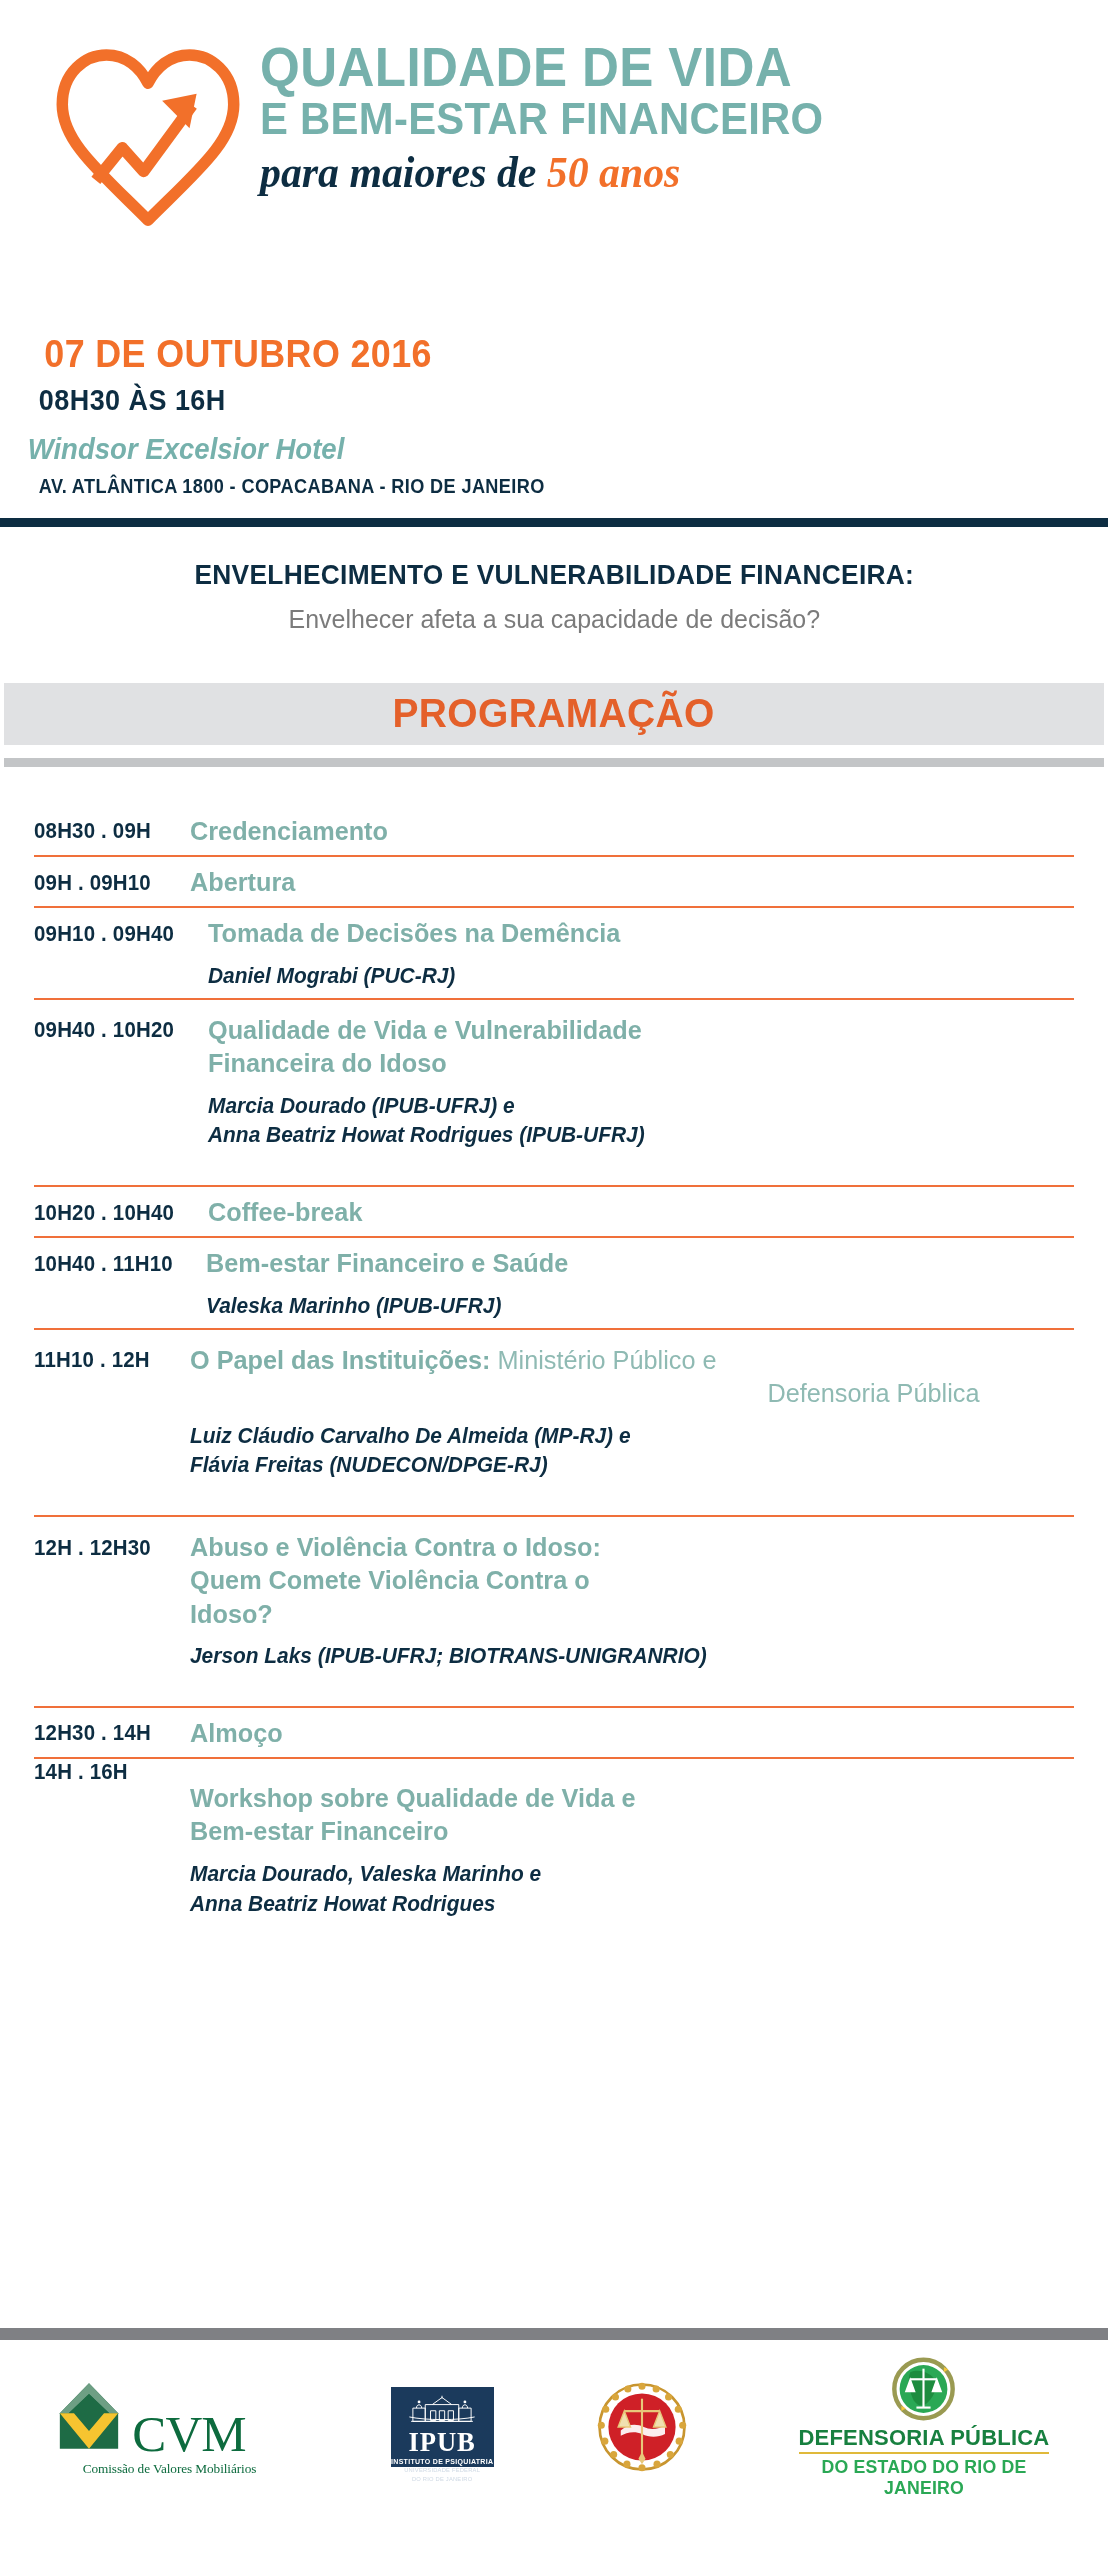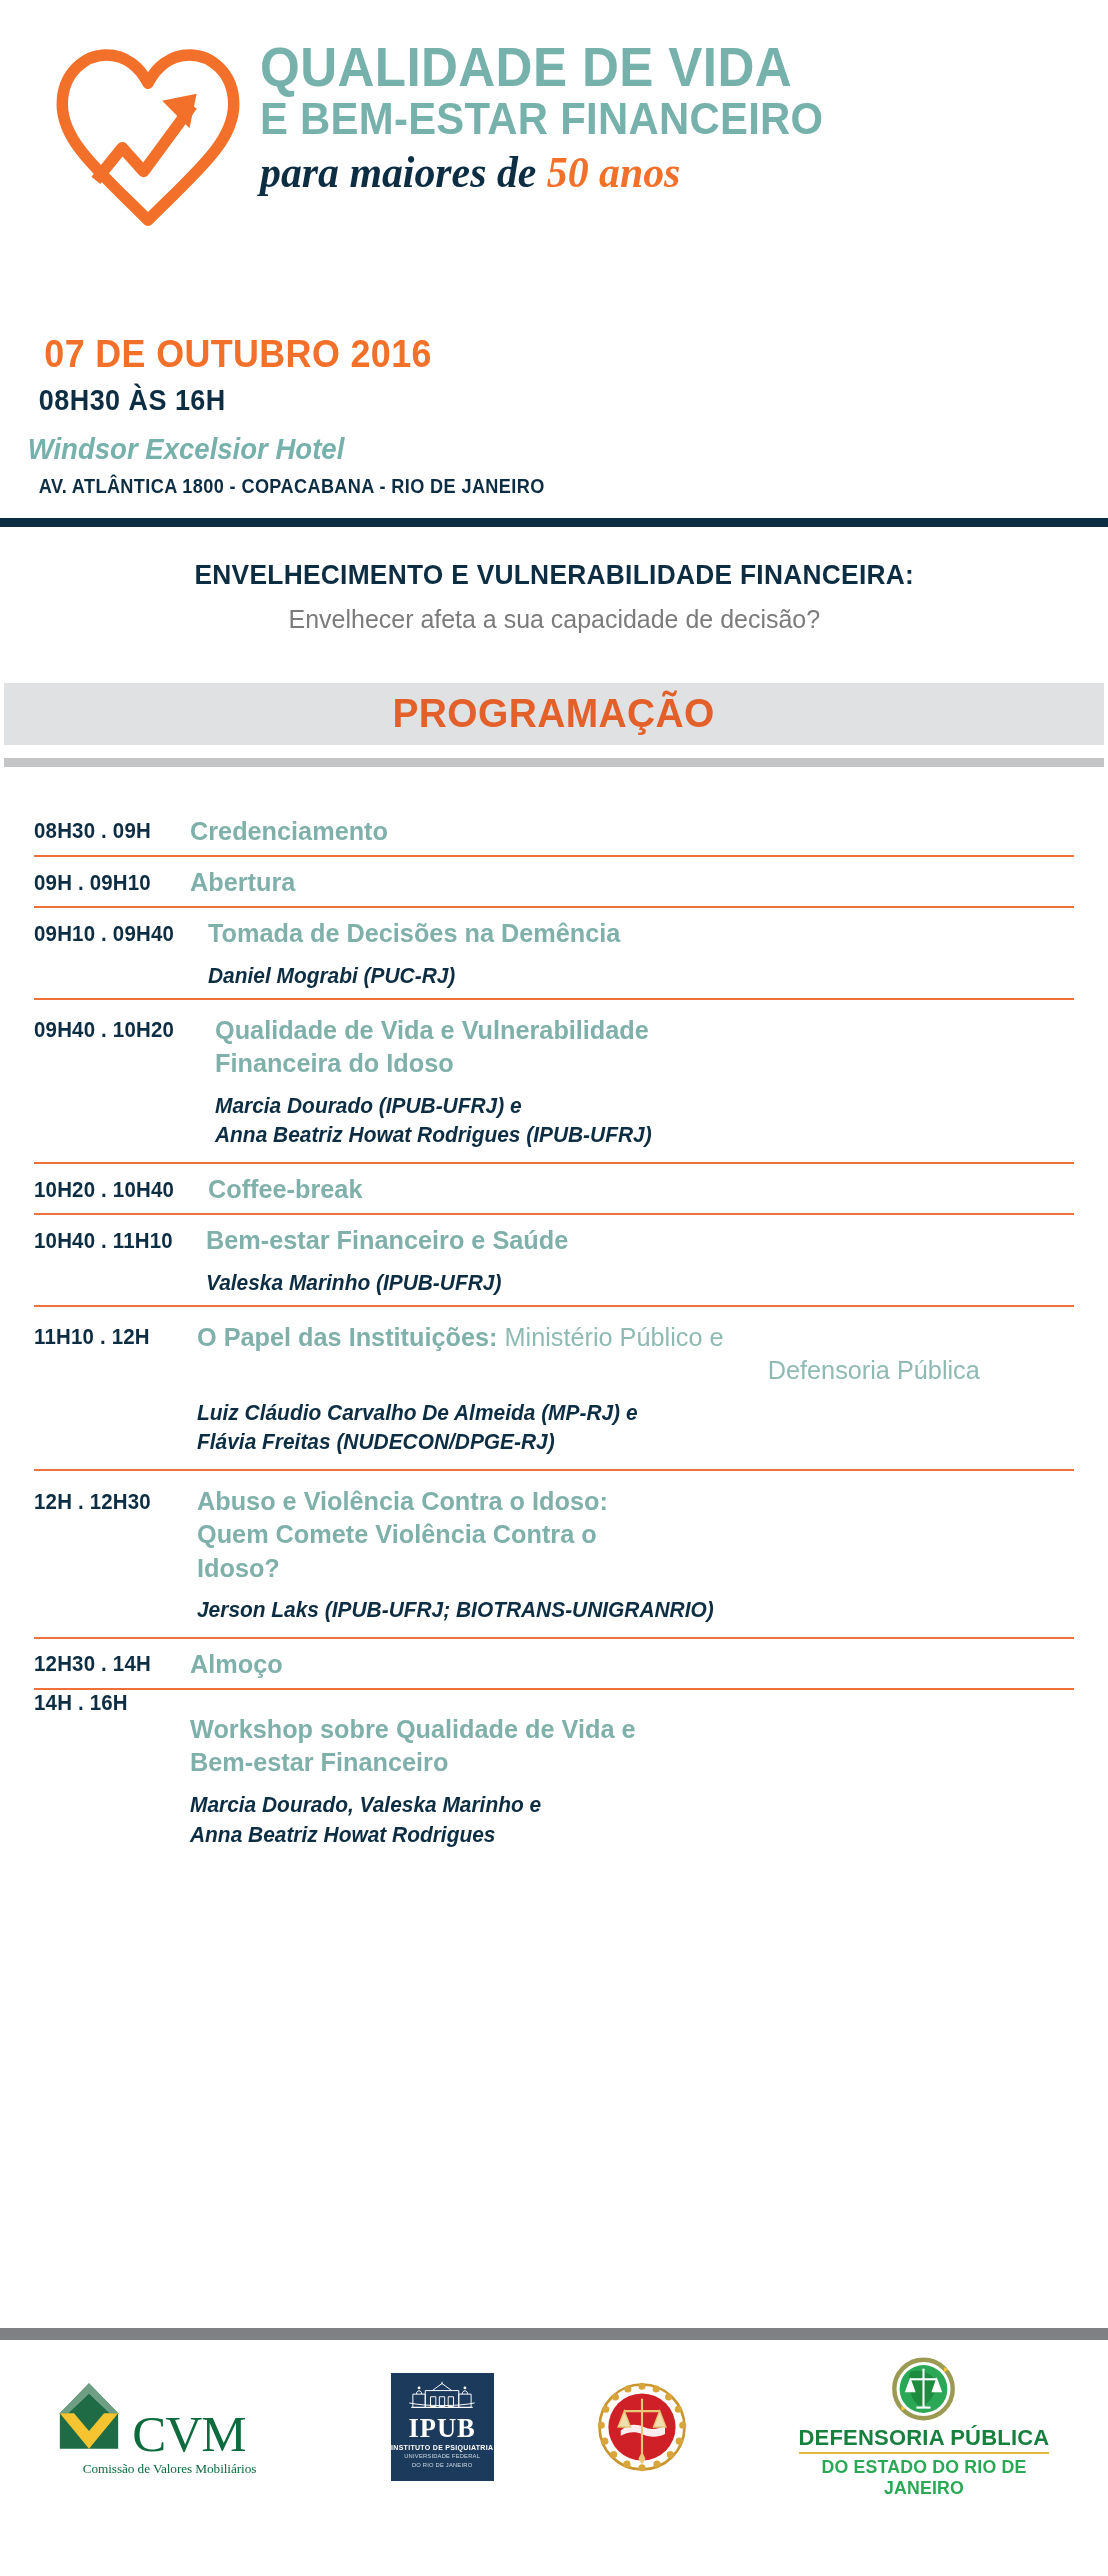--- a/index.html
+++ b/index.html
@@ -215,21 +215,21 @@
     font-style: italic;
     font-weight: bold;
     font-size: 22px;
     line-height: 1.35;
     color: #0d2d42;
     margin-top: 10.6px;
     transform: scaleX(0.95);
     transform-origin: left top;
   }
   .pad-short { padding-top: 8.9px; padding-bottom: 7px; }
-  .pad-tall  { padding-top: 14px; padding-bottom: 12px; gap: 7px; }
+  .pad-tall  { padding-top: 14px; padding-bottom: 35px; }
 
   
   .sched-row-stack {
     border-bottom: none;
     padding-top: 0;
   }
   .sched-row-stack .sched-time { padding-top: 0; }
   .sched-row-stack .sched-body { padding-top: 23px; }
 
   
@@ -266,21 +266,21 @@
   .cvm-sub {
     font-family: "Liberation Serif", "DejaVu Serif", serif;
     font-size: 13.3px;
     color: #0d6b3e;
     margin-top: 4.4px;
     text-align: center;
     letter-spacing: -0.1px;
   }
   .logo-ipub {
     width: 103px;
-    height: 108px;
+    height: 80px;
     background: #1b3a5c;
     display: flex;
     flex-direction: column;
     align-items: center;
     justify-content: flex-start;
     padding-top: 7px;
     box-sizing: border-box;
   }
   .ipub-word {
     font-family: "Liberation Serif", "DejaVu Serif", serif;

